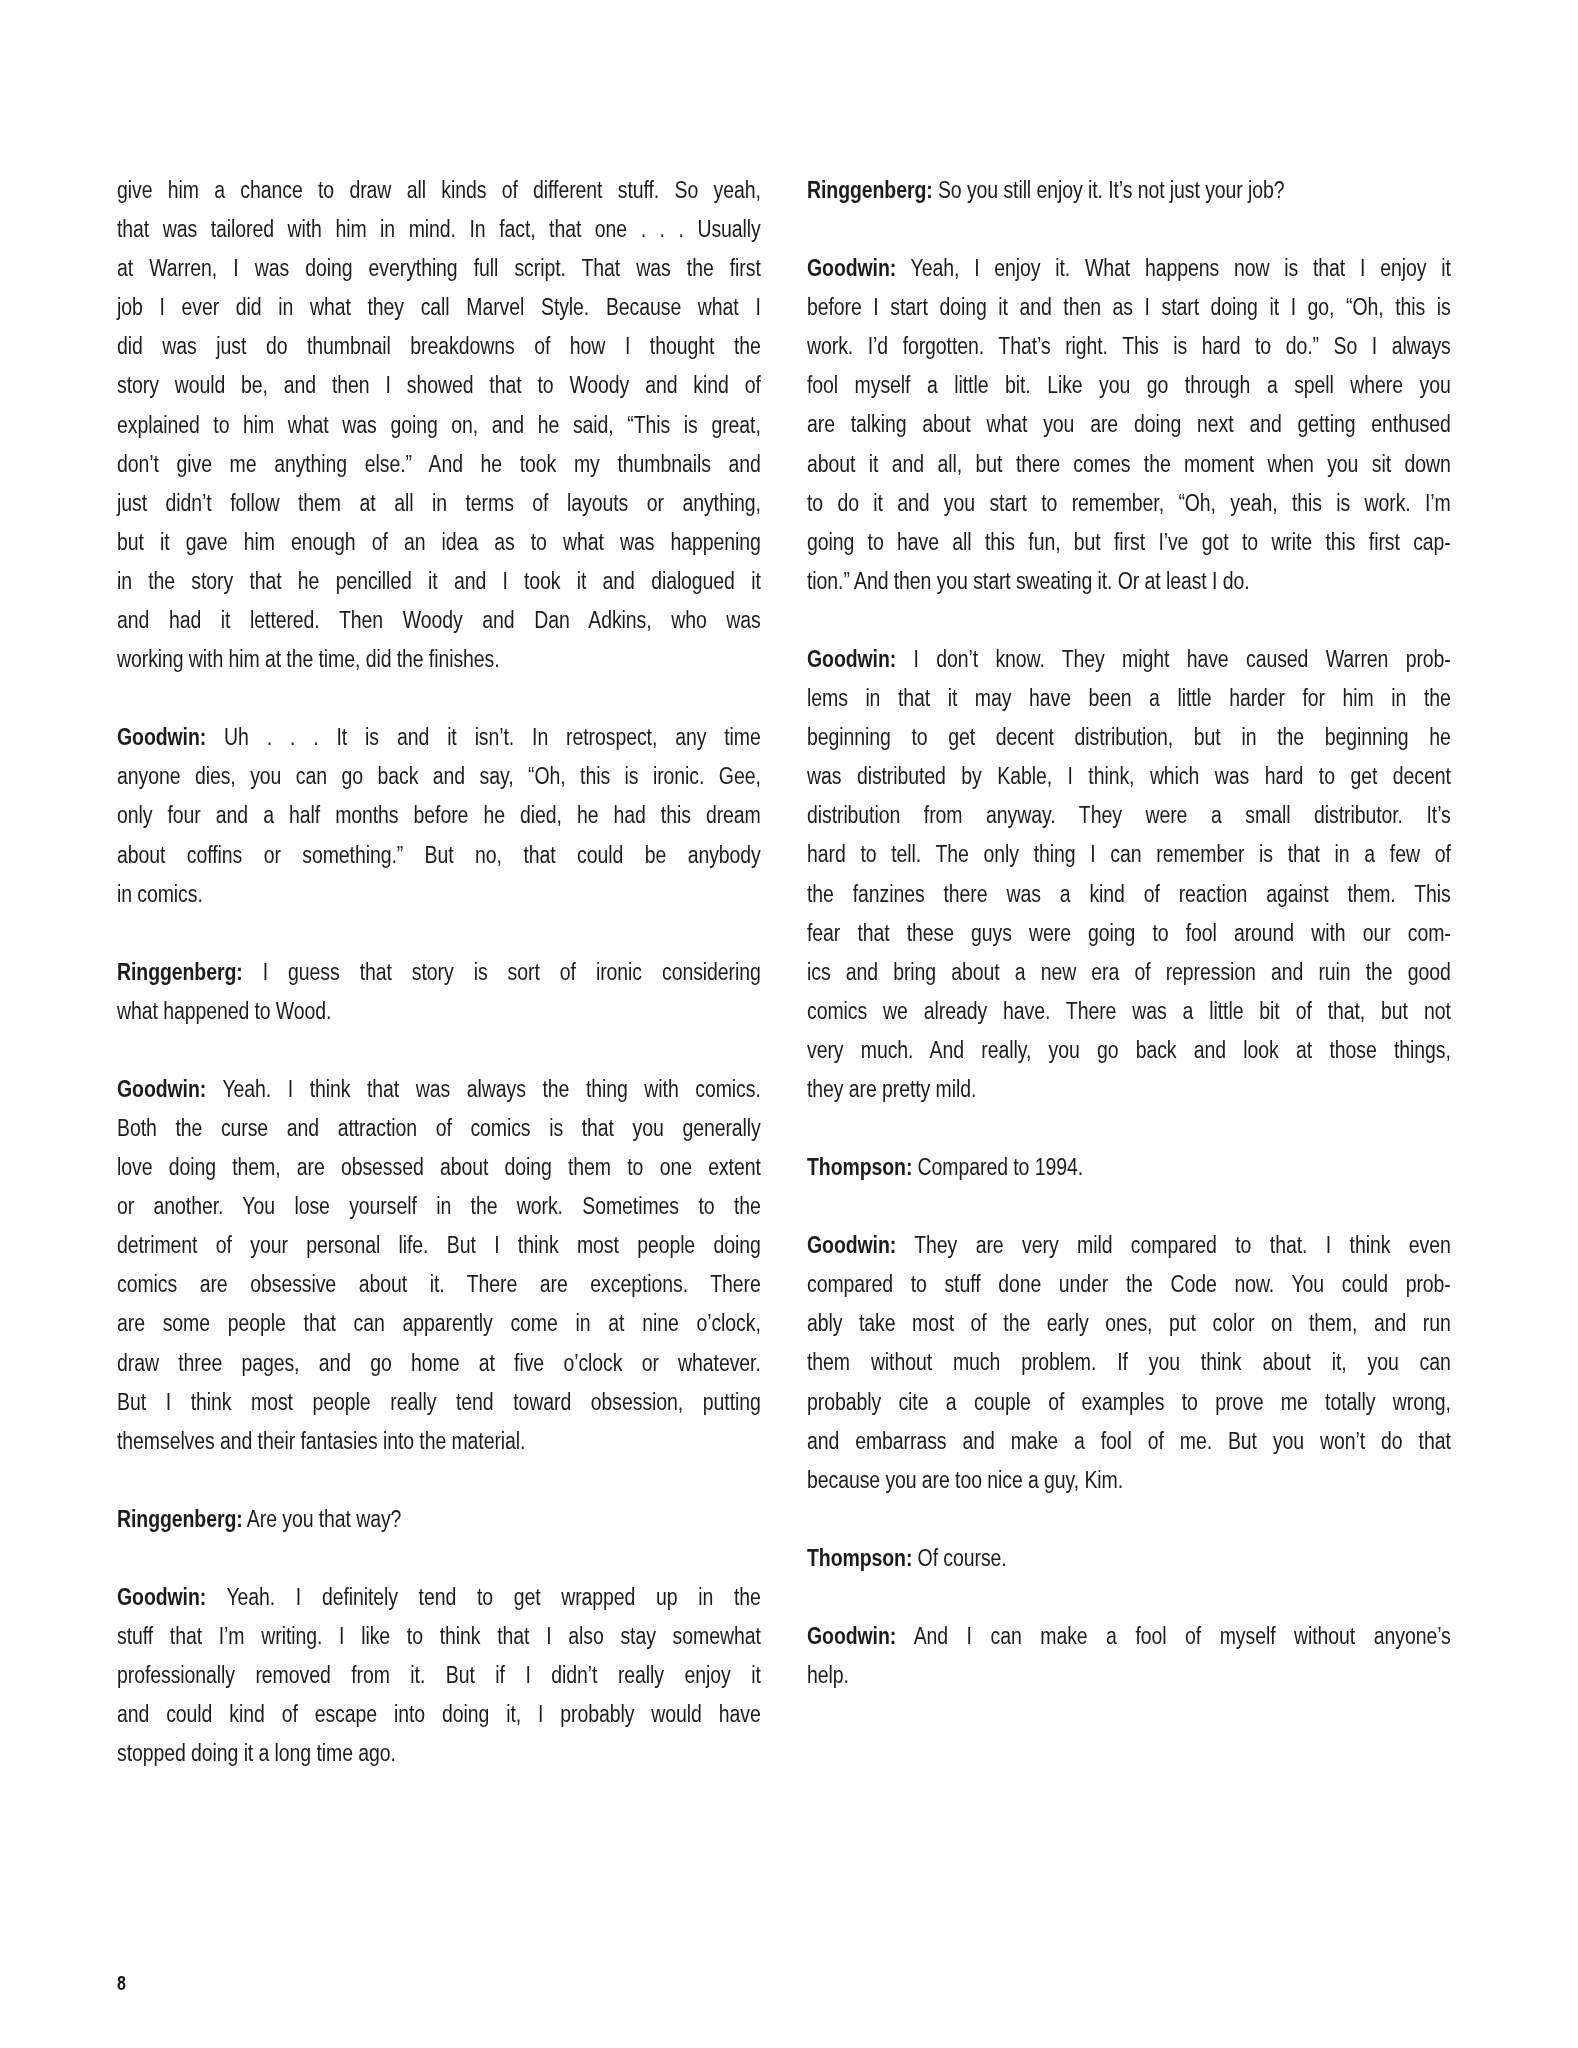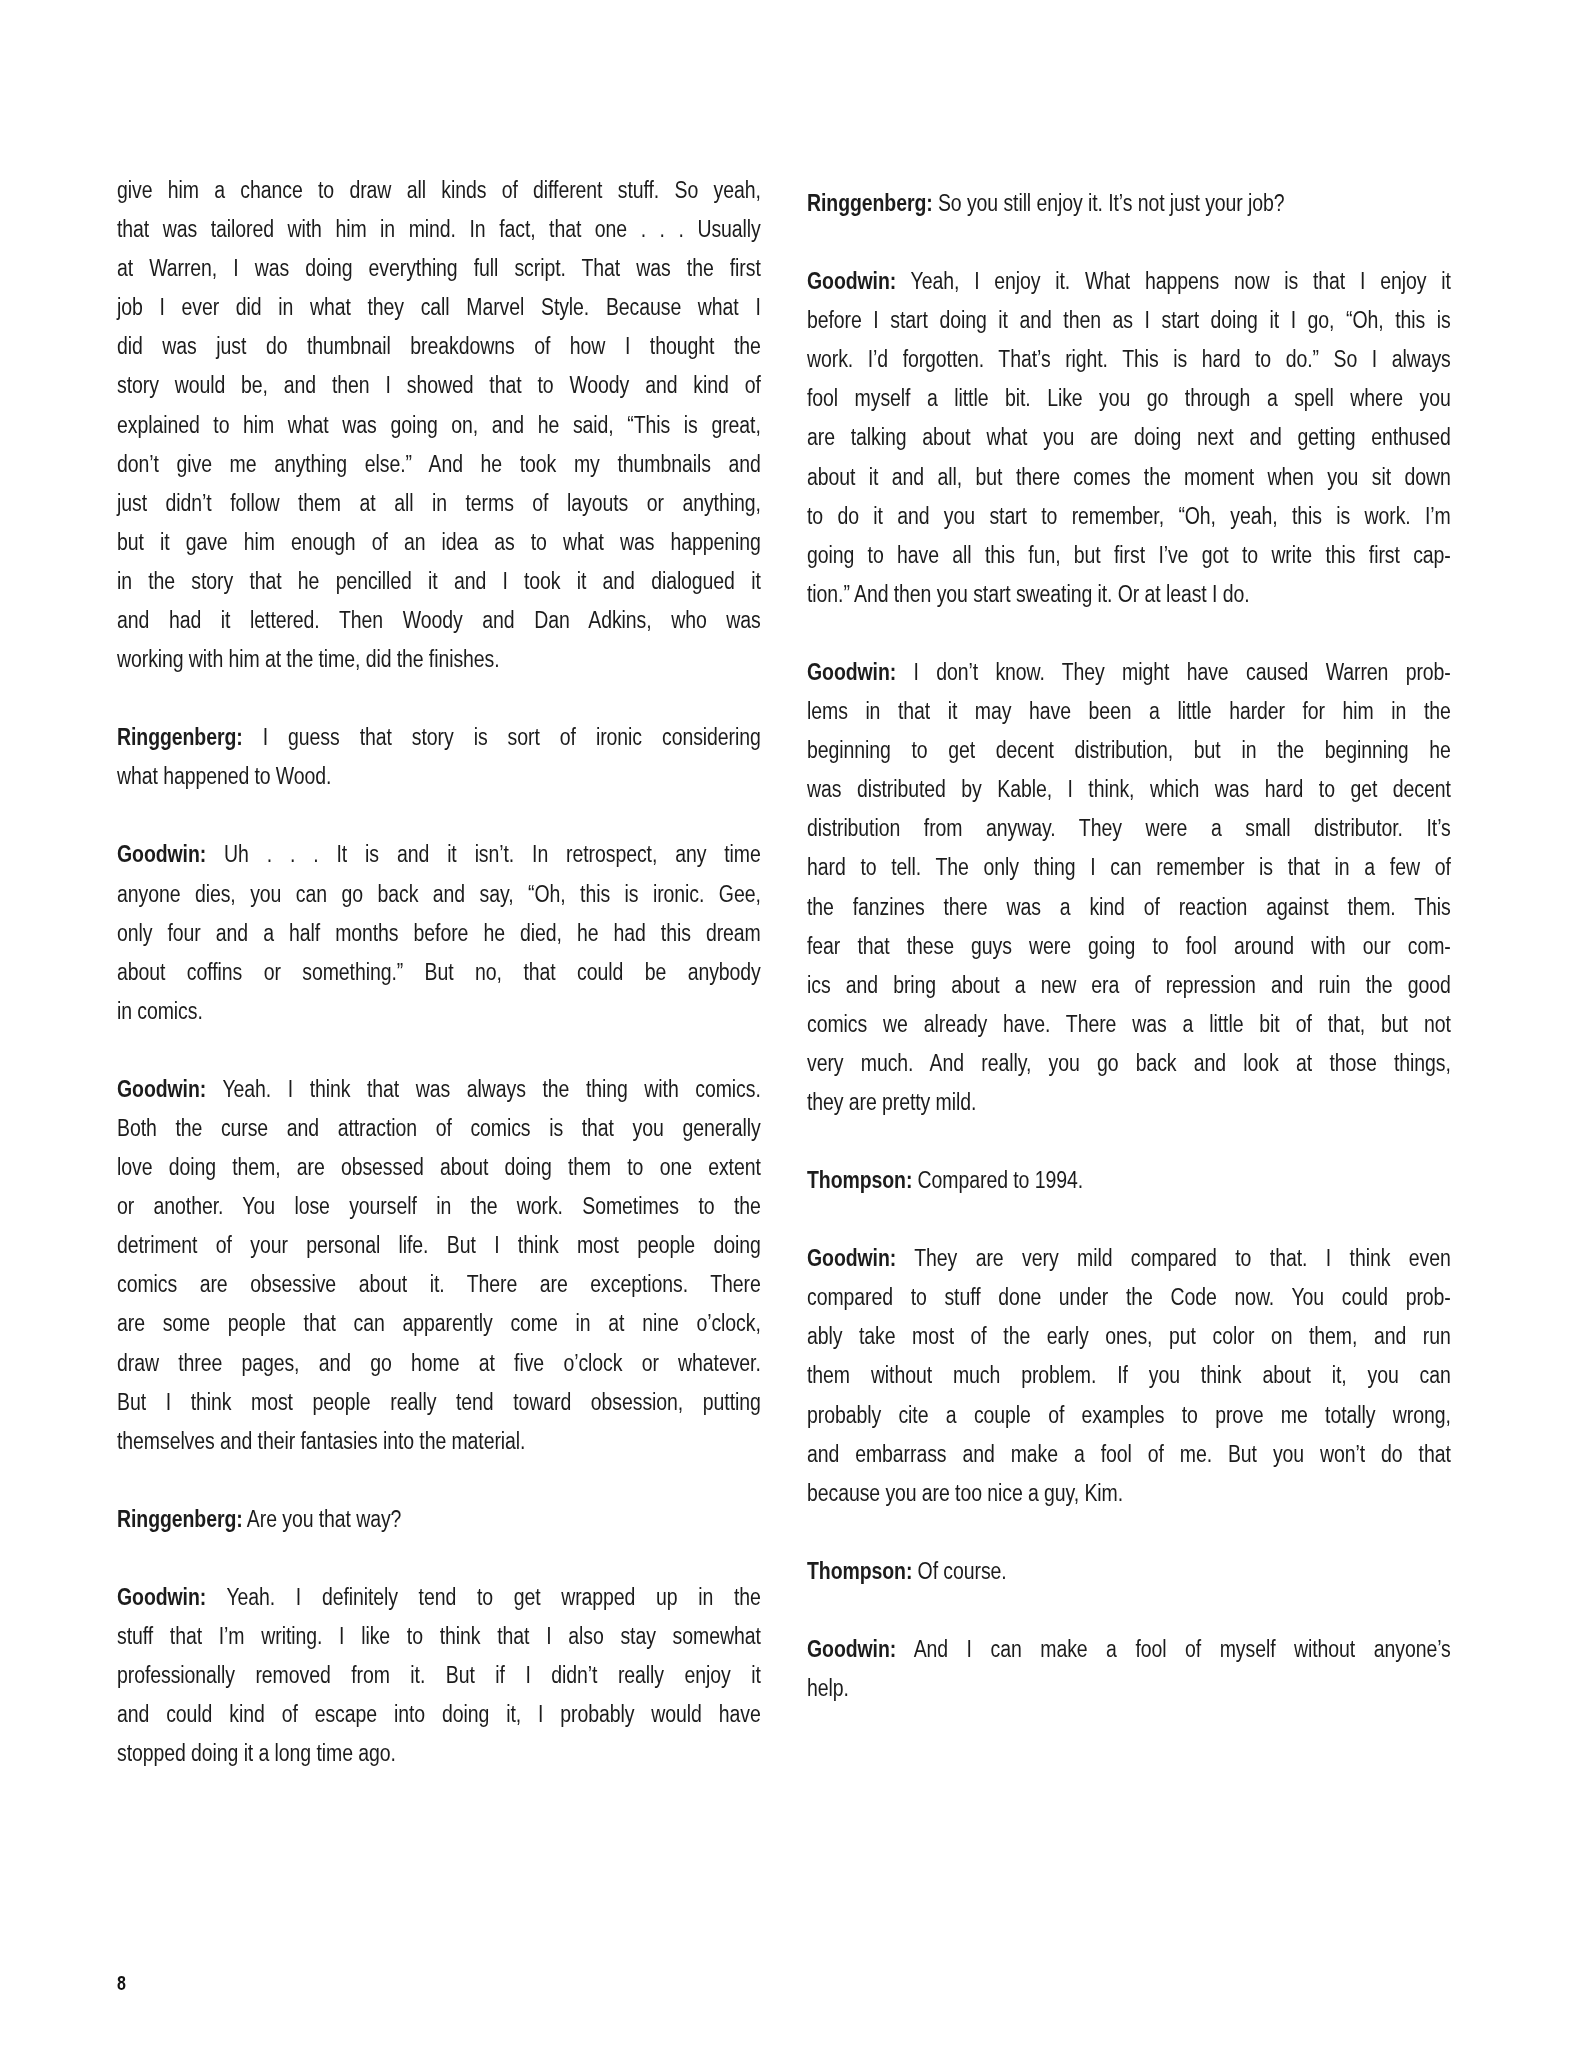--- a/index.html
+++ b/index.html
@@ -1,20 +1,20 @@
 <!DOCTYPE html>
 <html><head>
 <meta charset="utf-8">
 <style>
   html, body { margin: 0; padding: 0; background: #ffffff; }
   body { width: 1578px; height: 2048px; position: relative; overflow: hidden; }
   .page { position: absolute; left: 0; top: 0; width: 1578px; height: 1683px; background: #fff; color: #1a1a1a; }
   .col { position: absolute; top: 171px; width: 644px; }
   .col.left { left: 117px; }
-  .col.right { left: 807px; margin-top: 13px; }
+  .col.right { left: 807px; }
   .para { margin: 0 0 39px 0; }
   .line {
     font-family: "Liberation Sans", sans-serif;
     font-size: 23px;
     line-height: 39.1px;
     height: 39.1px;
     white-space: nowrap;
     text-align: justify;
     text-align-last: justify;
     width: 760px;
@@ -49,30 +49,30 @@
       <div class="line">explained to him what was going on, and he said, “This is great,</div>
       <div class="line">don’t give me anything else.” And he took my thumbnails and</div>
       <div class="line">just didn’t follow them at all in terms of layouts or anything,</div>
       <div class="line">but it gave him enough of an idea as to what was happening</div>
       <div class="line">in the story that he pencilled it and I took it and dialogued it</div>
       <div class="line">and had it lettered. Then Woody and Dan Adkins, who was</div>
       <div class="line last">working with him at the time, did the finishes.</div>
     </div>
 
     <div class="para">
-      <div class="line"><span class="speaker">Ringgenberg:</span><span> I guess that story is sort of ironic considering</span></div>
-      <div class="line last">what happened to Wood.</div>
-    </div>
-
-    <div class="para">
       <div class="line"><span class="speaker">Goodwin:</span><span> Uh . . . It is and it isn’t. In retrospect, any time</span></div>
       <div class="line">anyone dies, you can go back and say, “Oh, this is ironic. Gee,</div>
       <div class="line">only four and a half months before he died, he had this dream</div>
       <div class="line">about coffins or something.” But no, that could be anybody</div>
       <div class="line last">in comics.</div>
+    </div>
+
+    <div class="para">
+      <div class="line"><span class="speaker">Ringgenberg:</span><span> I guess that story is sort of ironic considering</span></div>
+      <div class="line last">what happened to Wood.</div>
     </div>
 
 
     <div class="para">
       <div class="line"><span class="speaker">Goodwin:</span><span> Yeah. I think that was always the thing with comics.</span></div>
       <div class="line">Both the curse and attraction of comics is that you generally</div>
       <div class="line">love doing them, are obsessed about doing them to one extent</div>
       <div class="line">or another. You lose yourself in the work. Sometimes to the</div>
       <div class="line">detriment of your personal life. But I think most people doing</div>
       <div class="line">comics are obsessive about it. There are exceptions. There</div>

